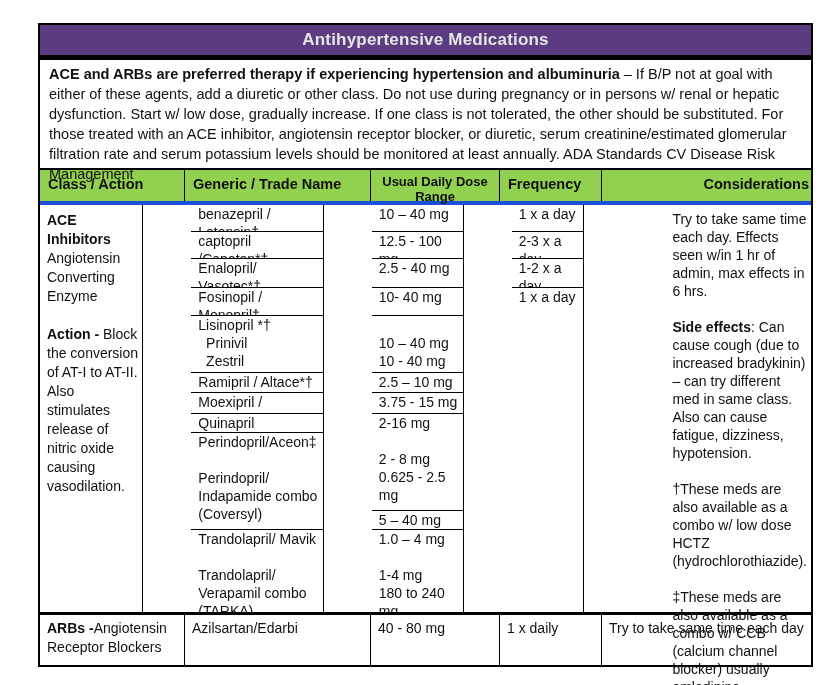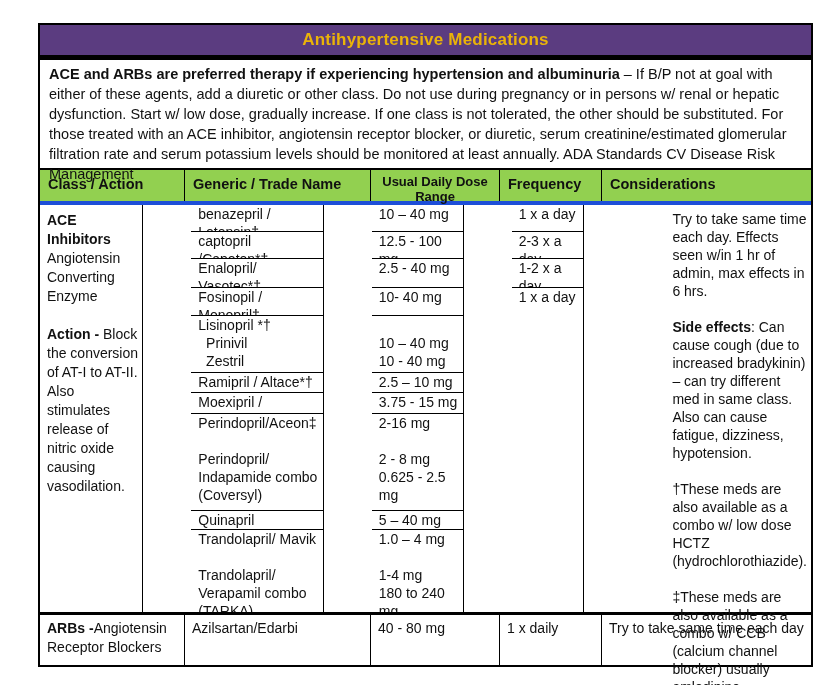--- a/index.html
+++ b/index.html
@@ -9,35 +9,35 @@
     font-family:"Liberation Sans", sans-serif; color:#111;
   }
   .doc { position:absolute; left:38px; top:23px; width:775px; }
 
   
   .title-bar {
     height:37px; background:#5B3C80;
     border:2px solid #000; border-bottom-width:5px;
     display:flex; align-items:center; justify-content:center;
   }
-  .title-bar span { color:#eab308; font-weight:bold; font-size:17px; letter-spacing:.2px; }
+  .title-bar span { color:#e5e5e5; font-weight:bold; font-size:17px; letter-spacing:.2px; }
 
   
   .intro {
     border-left:2px solid #000; border-right:2px solid #000;
     height:108px; padding:4px 9px 0 9px;
     font-size:14.5px; line-height:20px;
   }
   .b { font-weight:bold; }
 
   
   .mtable { border-left:2px solid #000; border-right:2px solid #000; }
   .thead { display:flex; background:#92D050; border-top:2px solid #000; border-bottom:4px solid #1d4ed8; height:37px; }
   .th { border-right:1.5px solid #000; font-weight:bold; font-size:14.5px; padding:6px 2px 0 8px; }
-  .th:last-child { border-right:none; }
+  .th:last-child { border-right:none;text-align:right; }
   .w1 { width:145px; } .w2 { width:186px; } .w3 { width:129px; } .w4 { width:102px; } .w5 { flex:1; }
   .th.w3 { text-align:center; font-size:13px; line-height:15px; padding:4px 2px 0 2px; }
 
   .tbody { display:flex; height:410px; border-bottom:3px solid #000;gap:48px; }
   .bcol { border-right:1.5px solid #000; display:flex; flex-direction:column; }
   .bcol.w5 { border-right:none; }
 
   .cell {
     font-size:14px; line-height:18px; padding:0 4px 0 7px;
     white-space:pre-wrap; overflow:hidden;
@@ -95,26 +95,26 @@
       <div class="bcol w2">
         <div class="cell row r0">benazepril / Lotensin†</div>
         <div class="cell row r1">captopril /Capoten*†</div>
         <div class="cell row r2">Enalopril/ Vasotec*†</div>
         <div class="cell row r3">Fosinopil / Monopril†</div>
         <div class="cell row r4">Lisinopril *†
   Prinivil
   Zestril</div>
         <div class="cell row r5">Ramipril / Altace*†</div>
         <div class="cell row r6">Moexipril / Univasc†</div>
+        <div class="cell row r8">Quinapril /Accupril†</div>
         <div class="cell row r7">Perindopril/Aceon‡
 
 Perindopril/
 Indapamide combo
 (Coversyl)</div>
-        <div class="cell row r8">Quinapril /Accupril†</div>
         <div class="cell row r9">Trandolapril/ Mavik
 
 Trandolapril/
 Verapamil combo (TARKA)</div>
       </div>
 
       <div class="bcol w3">
         <div class="cell row r0">10 – 40 mg</div>
         <div class="cell row r1">12.5 - 100 mg</div>
         <div class="cell row r2">2.5 - 40 mg</div>

